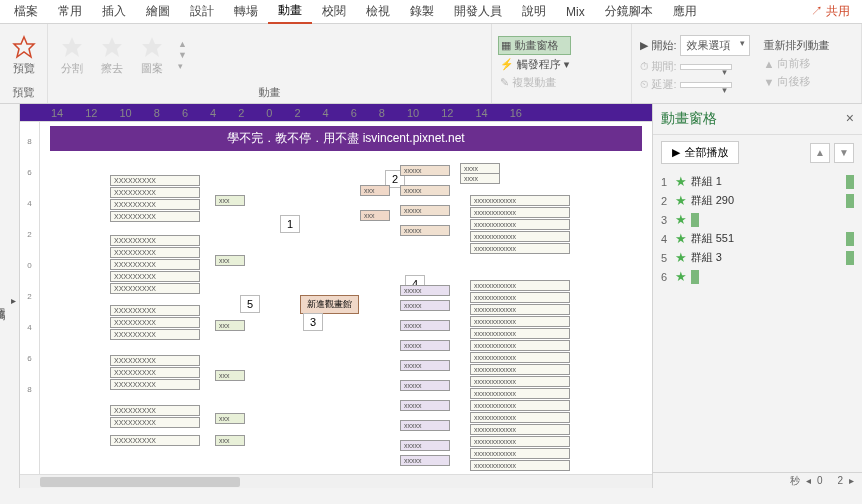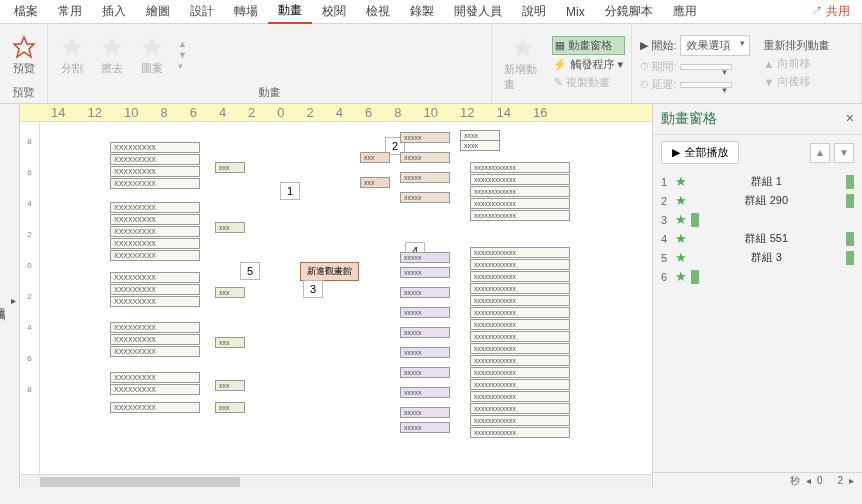--- a/index.html
+++ b/index.html
@@ -16,21 +16,21 @@
 .rbtn svg { margin-bottom: 2px; }
 .rbtn.disabled { opacity: 0.5; }
 .rside { display: flex; flex-direction: column; gap: 1px; font-size: 11px; color: #555; justify-content: center; }
 .rside-item { display: flex; align-items: center; gap: 3px; padding: 1px 2px; white-space: nowrap; }
 .rside-item.hl { background: #c8e0c8; border: 1px solid #8bb88b; }
 .dropdown { border: 1px solid #ccc; background: #fff; padding: 2px 18px 2px 6px; font-size: 11px; position: relative; }
 .dropdown::after { content: "▾"; position: absolute; right: 4px; font-size: 9px; color: #666; }
 .main { display: flex; height: 384px; }
 .outline-tab { width: 20px; background: #f3f3f3; border-right: 1px solid #d4d4d4; writing-mode: vertical-rl; text-align: center; padding-top: 8px; font-size: 11px; color: #555; }
 .canvas-area { flex: 1; display: flex; flex-direction: column; background: #fff; position: relative; }
-.ruler-h { height: 18px; background: #fef9c3; border-bottom: 1px solid #ddd; font-size: 13px; color: #888; display: flex; align-items: center; padding-left: 20px; overflow: hidden; }
+.ruler-h { height: 18px; background: #4c1d95; border-bottom: 1px solid #ddd; font-size: 11px; color: #888; display: flex; align-items: center; padding-left: 20px; overflow: hidden; }
 .ruler-h span { margin: 0 11px; }
 .canvas-body { flex: 1; display: flex; overflow: hidden; }
 .ruler-v { width: 20px; background: #fff; border-right: 1px solid #ddd; font-size: 8px; color: #888; display: flex; flex-direction: column; align-items: center; padding-top: 4px; }
 .ruler-v span { margin: 11px 0; }
 .slide { flex: 1; background: #fff; position: relative; overflow: auto; }
 .slide-title { background: #6b2e8f; color: #fff; text-align: center; padding: 4px; font-size: 12px; margin: 4px 10px; }
 .mindmap { position: relative; height: 340px; margin: 0 10px; }
 .node { position: absolute; border: 1px solid #999; background: #f8f8f0; font-size: 7px; padding: 1px 3px; color: #555; white-space: nowrap; }
 .callout { position: absolute; border: 1px solid #bbb; background: #fff; padding: 2px 6px; font-size: 11px; }
 .center-node { position: absolute; border: 1px solid #a07050; background: #f0d8c8; padding: 2px 6px; font-size: 9px; }
@@ -38,21 +38,21 @@
 .anim-header { display: flex; justify-content: space-between; padding: 6px 8px; border-bottom: 1px solid #ddd; }
 .anim-title { color: #2a7a3f; font-size: 14px; font-weight: 500; }
 .anim-close { color: #666; cursor: pointer; font-size: 14px; }
 .anim-toolbar { display: flex; padding: 6px 8px; gap: 4px; align-items: center; }
 .play-btn { border: 1px solid #ccc; background: #fff; padding: 3px 10px; font-size: 11px; display: flex; align-items: center; gap: 4px; cursor: pointer; }
 .arrow-btn { border: 1px solid #ccc; background: #fff; width: 20px; height: 20px; font-size: 10px; text-align: center; line-height: 18px; cursor: pointer; color: #888; }
 .anim-list { flex: 1; padding: 2px 4px; }
 .anim-item { display: flex; align-items: center; padding: 2px 4px; font-size: 11px; gap: 4px; }
 .anim-num { color: #666; width: 10px; }
 .anim-star { color: #4caf50; font-size: 13px; }
-.anim-name { flex: 1; color: #333; text-align: center; }
+.anim-name { flex: 1; color: #333; }
 .anim-bar { width: 8px; height: 14px; background: #7cb87c; }
 .statusbar { height: 16px; background: #f3f3f3; border-top: 1px solid #d4d4d4; display: flex; align-items: center; padding: 0 8px; font-size: 10px; color: #666; justify-content: flex-end; gap: 6px; }
 .hscroll { height: 14px; background: #f0f0f0; border-top: 1px solid #ddd; position: relative; }
 .hscroll::before { content: ""; position: absolute; left: 20px; top: 2px; width: 200px; height: 10px; background: #ccc; border-radius: 2px; }
 svg.star { width: 24px; height: 24px; }
 </style>
 </head>
 <body>
 
 <div class="tabs">
@@ -109,26 +109,20 @@
       <div style="display:flex;flex-direction:column;gap:1px;margin-left:4px">
           <div style="font-size:9px;color:#aaa">▲</div>
           <div style="font-size:9px;color:#aaa">▼</div>
           <div style="font-size:9px;color:#aaa">▾</div>
         </div>
     </div>
     <div class="rgroup-label">動畫</div>
   </div>
   <div class="rgroup" style="width:140px">
     <div class="rgroup-content">
-      <div class="rbtn disabled">
-          <svg class="star">
-            <polygon points="12,2 15,9 22,9 17,14 19,22 12,17 5,22 7,14 2,9 9,9" fill="#ddd"></polygon>
-          </svg>
-          <span>新增動畫</span>
-        </div>
       <div class="rside">
         <div class="rside-item hl">▦ <span>動畫窗格</span></div>
         <div class="rside-item">⚡ <span>觸發程序</span> ▾</div>
         <div class="rside-item" style="color:#bbb">✎ <span>複製動畫</span></div>
       </div>
     </div>
   </div>
   <div class="rgroup" style="width:230px">
     <div class="rgroup-content">
       <div class="rside">
@@ -173,20 +167,21 @@
           <span>6</span>
           <span>4</span>
           <span>2</span>
           <span>0</span>
           <span>2</span>
           <span>4</span>
           <span>6</span>
           <span>8</span>
         </div>
       <div class="slide">
+        <div class="slide-title">學不完．教不停．用不盡 isvincent.pixnet.net</div>
         <div class="mindmap">
           <div class="center-node" style="left:250px;top:140px">新進觀畫館</div>
           <div class="callout" style="left:230px;top:60px">1</div>
           <div class="callout" style="left:335px;top:15px">2</div>
           <div class="callout" style="left:253px;top:158px">3</div>
           <div class="callout" style="left:355px;top:120px">4</div>
           <div class="callout" style="left:190px;top:140px">5</div>
 
           <div class="node" style="left:60px;top:20px;width:90px">XXXXXXXXX</div>
           <div class="node" style="left:60px;top:32px;width:90px">XXXXXXXXX</div>

